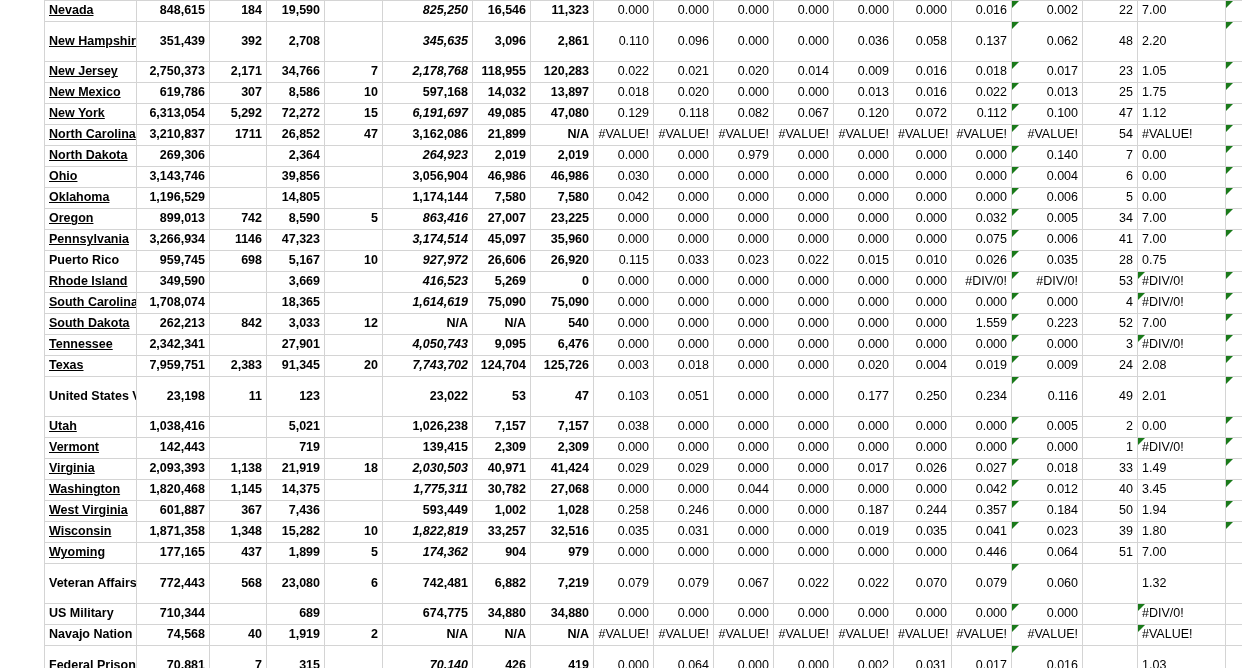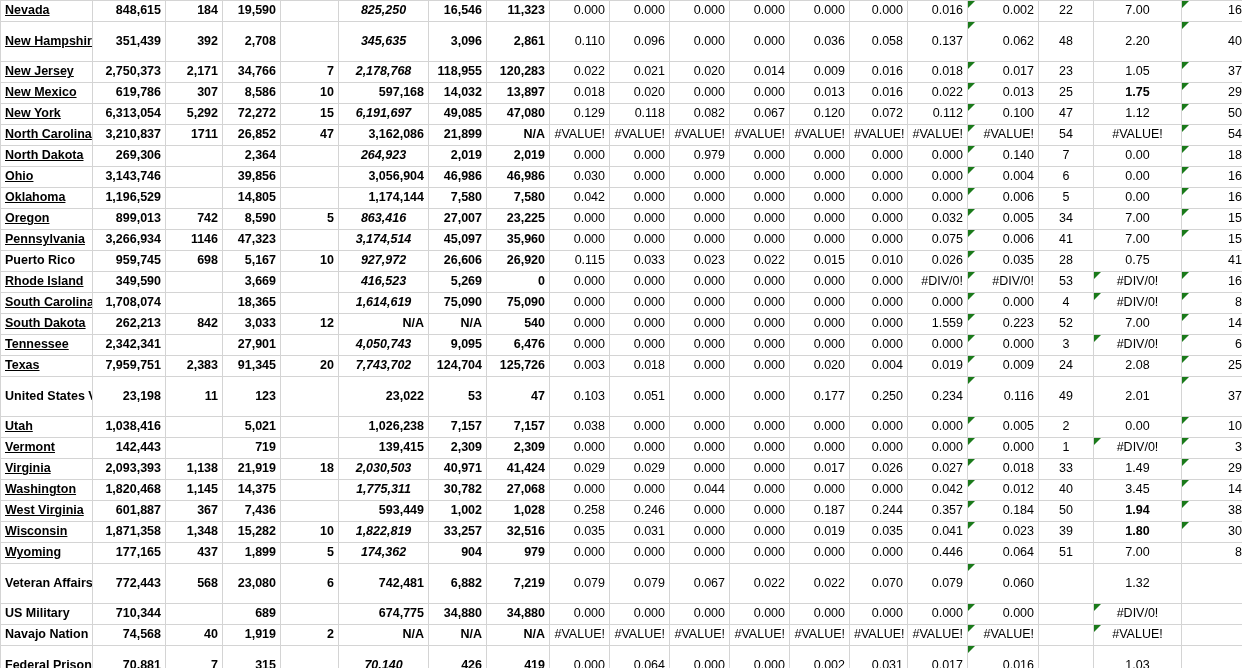--- a/index.html
+++ b/index.html
@@ -10,20 +10,21 @@
   body {
     font-family: "Liberation Sans", sans-serif;
     width: 1242px;
     height: 668px;
     overflow: hidden;
   }
   #sheet {
     width: 1052px;
     height: 668px;
     position: relative;
+    margin-left: 44px;
   }
   table.grid {
     border-collapse: collapse;
     table-layout: fixed;
     width: 1242px;
     font-size: 12.5px;
     color: #000000;
   }
   table.grid td {
     border: 1px solid #d4d4d4;
@@ -51,37 +52,36 @@
   td.num {
     text-align: right;
     font-weight: bold;
   }
   td.dec {
     text-align: right;
     font-weight: normal;
   }
   td.ital {
     font-style: italic;
-    text-align: center;
   }
   td.rank {
-    text-align: center;
+    text-align: right;
     font-weight: normal;
   }
   td.ratio {
-    text-align: center;
+    text-align: left;
     font-weight: normal;
   }
   td.last {
     text-align: right;
     font-weight: normal;
   }
   
   td.fill-pink   { background: #fcd0d0; }
-  td.fill-yellow { background: #ffff00; font-weight: bold; }
+  td.fill-yellow { background: #ffff00; }
   td.fill-blue   { background: #ddeaf0; }
   
   td.thickleft {
     border-left: 7px solid #000000;
   }
   
   td.cmt::before {
     content: "";
     position: absolute;
     top: 0;

